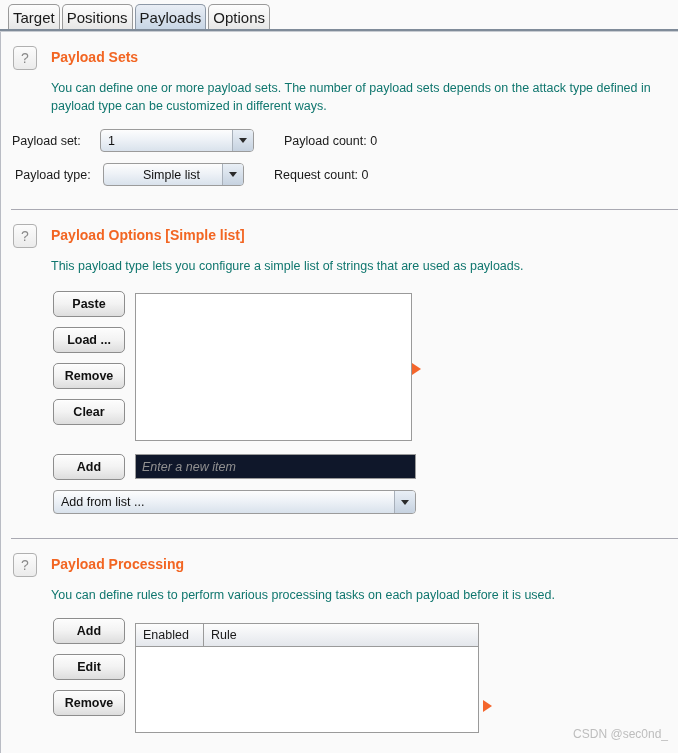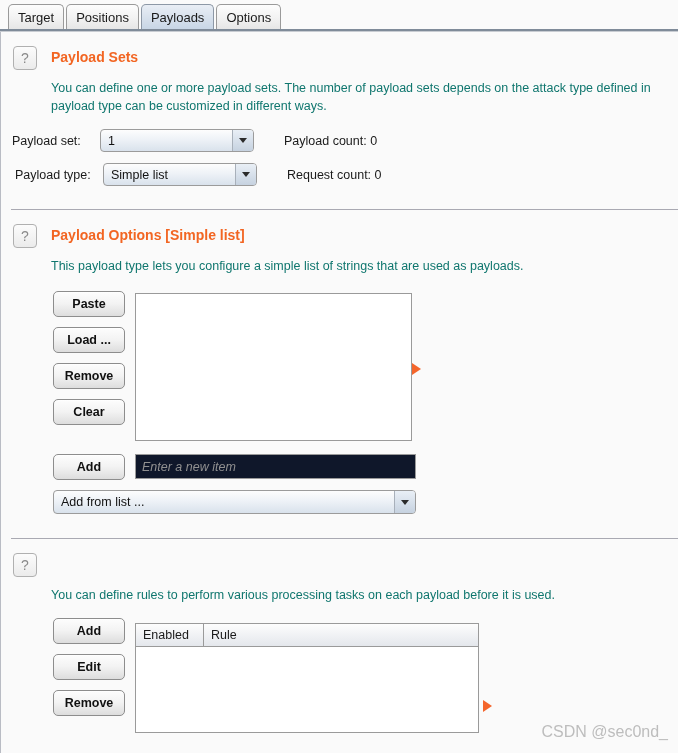--- a/index.html
+++ b/index.html
@@ -17,23 +17,23 @@
   .tabbar{
     position:absolute;left:0;top:0;width:678px;height:31px;
     background:#fafafa;
   }
   .tabs{
     position:absolute;left:8px;top:4px;
     display:flex;align-items:flex-end;gap:2px;
   }
   .tab{
     height:25px;
-    padding:0 9px;
+    padding:0 4px;
     display:flex;align-items:center;justify-content:center;
-    font-size:13px;
+    font-size:15px;
     color:#1a1a1a;
     border:1px solid #9a9a9a;
     border-bottom:none;
     border-radius:5px 5px 0 0;
     background:linear-gradient(to bottom,#fdfdfd 0%,#f2f2f2 55%,#e6e6e6 100%);
     box-sizing:border-box;
     cursor:pointer;
     position:relative;
     white-space:nowrap;
   }
@@ -187,21 +187,21 @@
     display:flex;align-items:center;
     padding-left:7px;
     font-size:12.5px;color:#1a1a1a;
     box-sizing:border-box;
   }
   .th.c0{width:68px;border-right:1px solid #9a9a9a;}
   .th.c1{flex:1;}
 
   .watermark{
     position:absolute;right:10px;bottom:12px;
-    font-size:16px;color:#bdbdbd;
+    font-size:12px;color:#bdbdbd;
     font-family:"Liberation Sans", sans-serif;
     white-space:nowrap;
   }
 </style>
 </head>
 <body>
 
 <div class="tabbar">
   <div class="tabs">
     <div class="tab">
@@ -236,21 +236,21 @@
         <div class="cval">1</div>
         <div class="carrow">
             <i></i>
           </div>
       </div>
       <div class="counter">Payload count: 0</div>
     </div>
 
     <div class="row" style="margin-top:11px;margin-left:14px;">
       <div class="lbl">Payload type:</div>
-      <div class="combo" style="width:154px;">
+      <div class="combo" style="width:141px;padding-left:32px;">
         <div class="cval">Simple list</div>
         <div class="carrow">
             <i></i>
           </div>
       </div>
       <div class="counter">Request count: 0</div>
     </div>
 
     <div class="divider" style="margin-top:23px;"></div>
   </div>
@@ -294,20 +294,21 @@
           </div>
       </div>
     </div>
 
     <div class="divider" style="margin-top:35px;"></div>
   </div>
 
   <div class="section" style="padding-top:14px;">
     <div class="sec-head">
       <div class="helpicon">?</div>
+      <div class="sec-title">Payload Processing</div>
     </div>
     <div class="sec-desc">You can define rules to perform various processing tasks on each payload before it is used.</div>
 
     <div style="position:relative;height:110px;margin-top:14px;">
       <div style="position:absolute;left:52px;top:0;" class="btn">
           <span>Add</span>
         </div>
       <div style="position:absolute;left:52px;top:36px;" class="btn">
           <span>Edit</span>
         </div>

